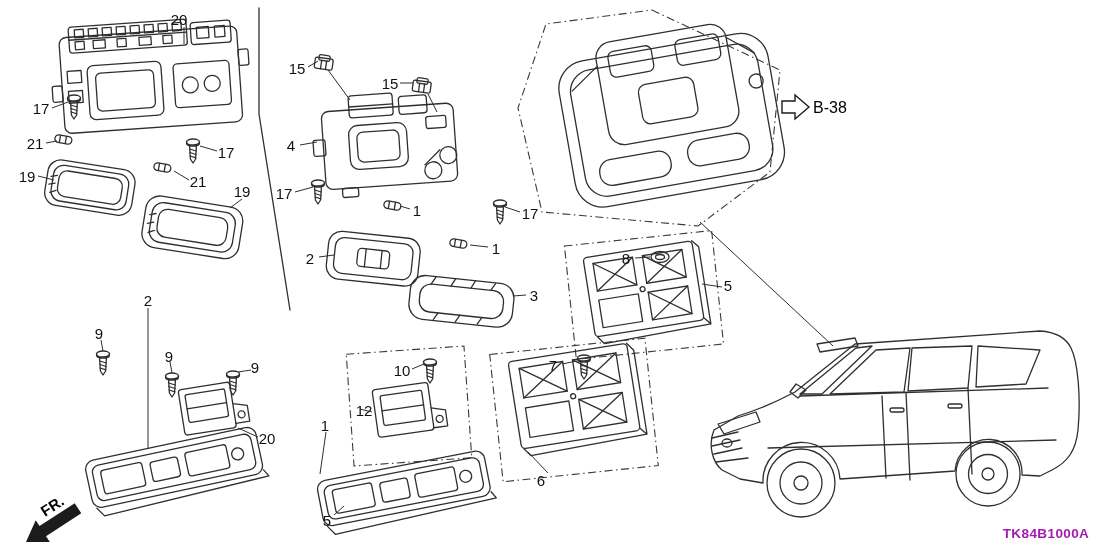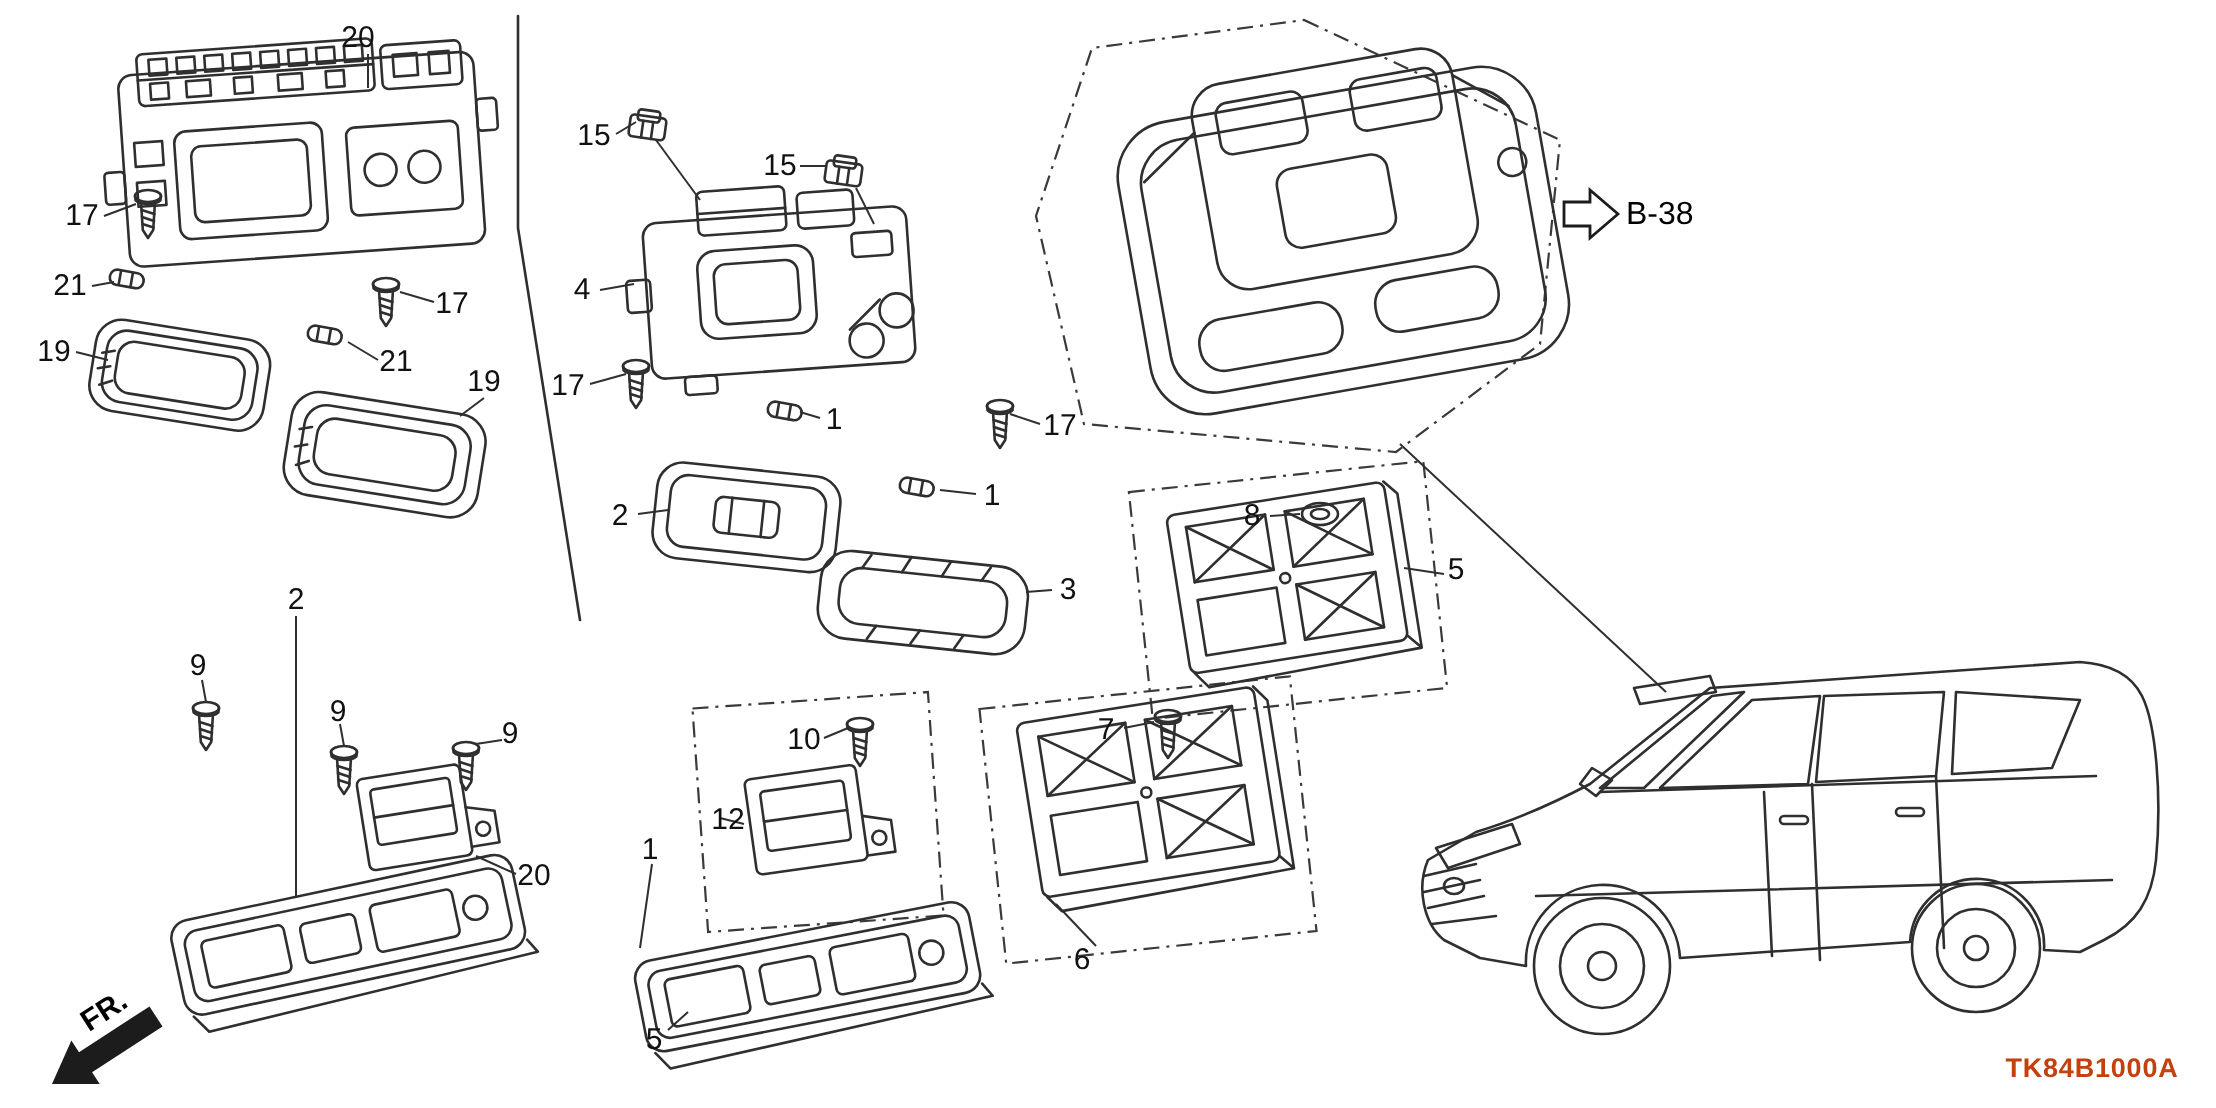--- a/index.html
+++ b/index.html
@@ -19,21 +19,21 @@
   .ref-label {
     position:absolute; transform:translate(0,-50%);
     font-size:16px; font-weight:normal; color:#000; white-space:nowrap; line-height:1;
   }
   .fr-label {
     position:absolute; font-size:15px; font-weight:bold; color:#000;
     transform:rotate(-33deg); transform-origin:left top; line-height:1; white-space:nowrap;
   }
   .code-label {
     position:absolute; transform:translate(-50%,-50%);
-    font-size:13.5px; font-weight:600; letter-spacing:.4px; color:#c2410c; white-space:nowrap; line-height:1;
+    font-size:13.5px; font-weight:600; letter-spacing:.4px; color:#a21caf; white-space:nowrap; line-height:1;
   }
 </style>
 </head>
 <body>
 
 <div class="stage">
 
   <svg class="art" width="1108" height="554" viewBox="0 0 1108 554">
     <defs>
       <g id="scr">

